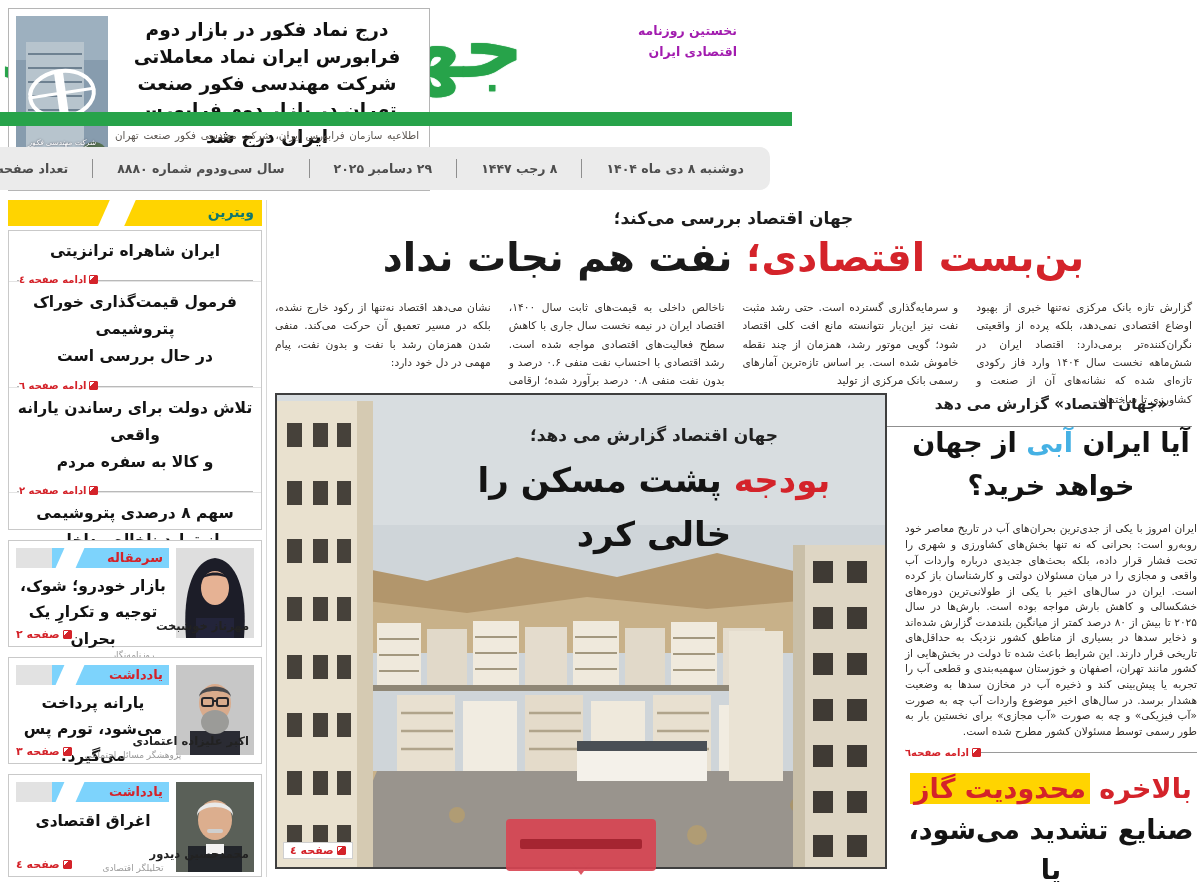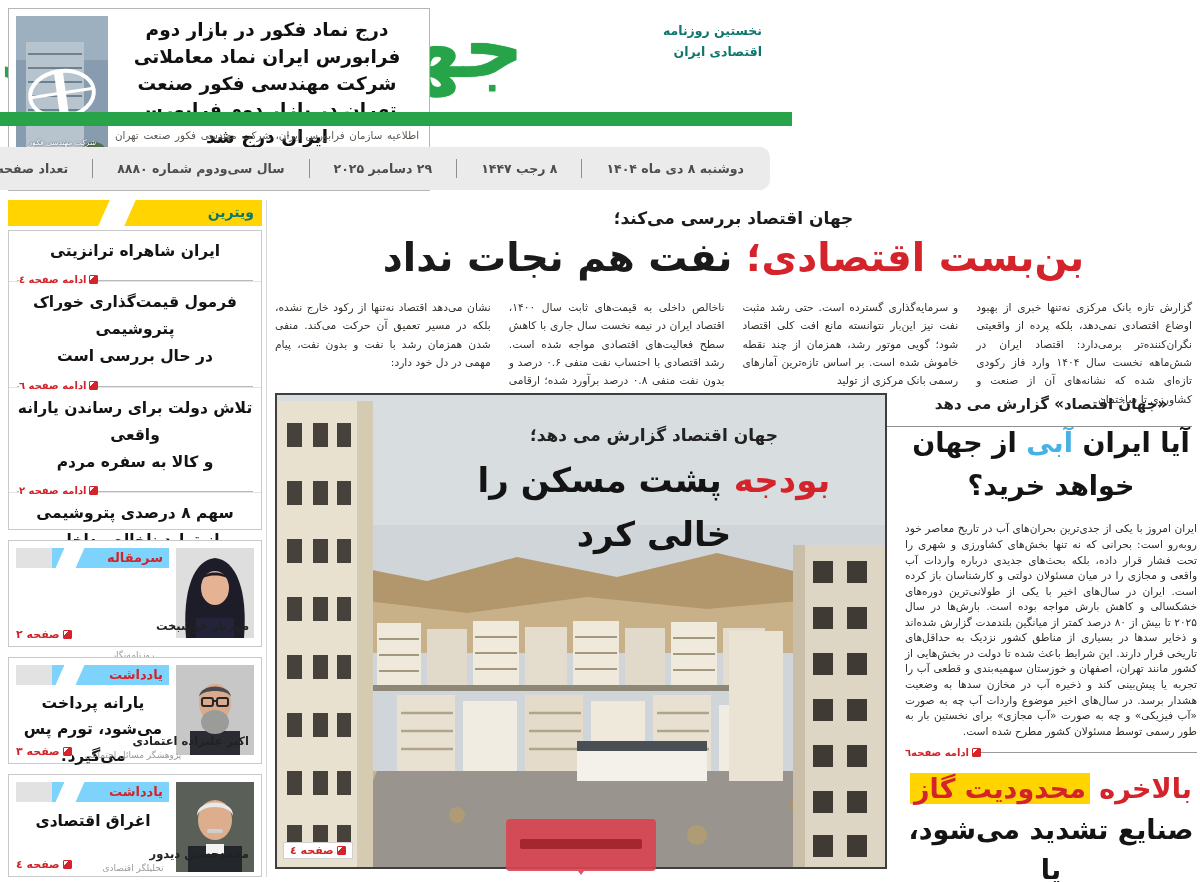--- a/index.html
+++ b/index.html
@@ -4,21 +4,21 @@
 <style>
   * { margin:0; padding:0; box-sizing:border-box; }
   html,body { background:#fff; }
   body { width:1200px; height:882px; font-family:"DejaVu Sans", sans-serif; position:relative; overflow:hidden; color:#1a1a1a; }
   .abs { position:absolute; }
 
   
   .masthead-title { top:-4px; left:0; right:10px; text-align:left; direction:ltr;
     font-size:84px; font-weight:800; color:#27a34a; letter-spacing:-2px; line-height:1.25;
     text-shadow:0 0 1px #27a34a; white-space:nowrap; }
-  .masthead-tagline { top:20px; right:438px; font-size:12.5px; font-weight:600; color:#0f766e;
+  .masthead-tagline { top:20px; right:463px; font-size:12.5px; font-weight:600; color:#a21caf;
     text-align:right; line-height:1.7; z-index:3; }
   .green-rule { top:112px; left:0; width:792px; height:14px; background:#27a34a; z-index:2; }
 
   
   .dateline { top:147px; left:0; width:770px; height:43px; background:#ebebeb;
     border-radius:0 10px 10px 0; display:flex; align-items:center; justify-content:space-between;
     padding:0 26px; z-index:3; }
   .dl-item { font-size:12.5px; font-weight:600; color:#4d4d4d; white-space:nowrap; padding:2px 0; }
   .dl-item + .dl-item { border-right:1.5px solid #8f8f8f; padding-right:24px; margin-right:24px; }
 
@@ -227,20 +227,21 @@
   </div>
   <div class="card-photo">
     <svg width="78" height="90" viewBox="0 0 78 90">
       <rect width="78" height="90" fill="#dedede"></rect>
       <path d="M10,90 C6,42 18,12 39,10 C60,12 72,42 68,90 Z" fill="#1c1d28"></path>
       <ellipse cx="39" cy="40" rx="14" ry="17" fill="#e6b294"></ellipse>
       <path d="M25,32 C28,22 50,22 53,32 C50,26 28,26 25,32 Z" fill="#1c1d28"></path>
       <rect x="20" y="70" width="38" height="20" fill="#23243a"></rect>
     </svg>
   </div>
+  <div class="card-title">بازار خودرو؛ شوک، توجیه و تکرارِ یک بحران</div>
   <div class="card-author" style="top:78px;">مهرناز خوشبخت</div>
 
   <div class="card-role" style="top:93px;margin-top:16px;">روزنامه‌نگار</div>
   <span class="card-page more-link">
     <span class="page-icon"></span>
     <span>صفحه ۲</span>
   </span>
 </div>
 
 <div class="card" style="top:657px; height:107px;">

